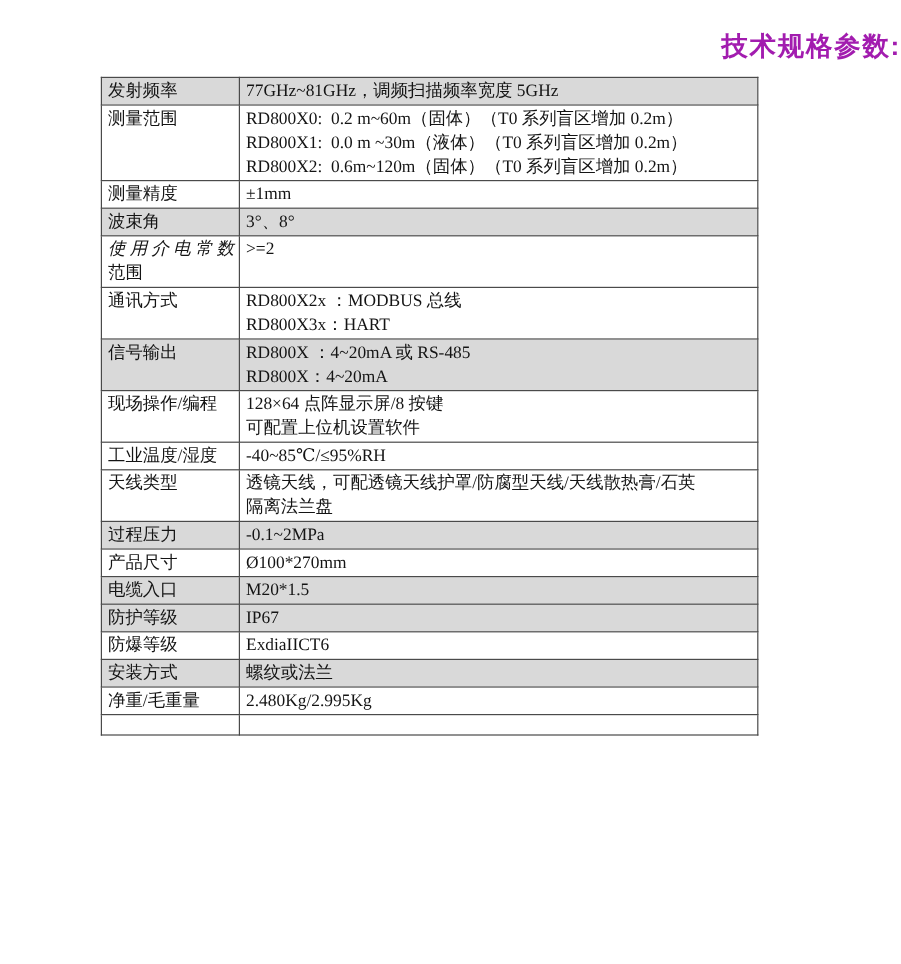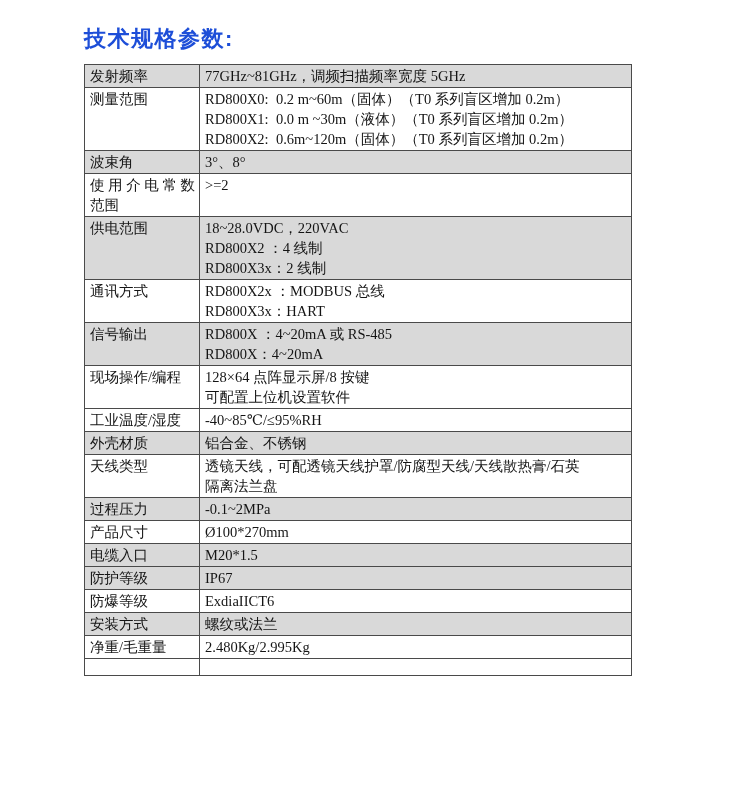--- a/index.html
+++ b/index.html
@@ -19,21 +19,22 @@
     color: #141414;
     box-sizing: border-box;
     padding: 24px 0 0 84px;
   }
   .title {
     font-family: "Liberation Sans", "DejaVu Sans", sans-serif;
     font-size: 22px;
     font-weight: 700;
     letter-spacing: 1.5px;
     margin: 0 0 10px 0;
-    color: #1d4ed8;
+    color: #a21caf;
+    text-align: right;
   }
   table.spec-table {
     border-collapse: collapse;
     table-layout: fixed;
     width: 547px;
   }
   table.spec-table td {
     border: 1px solid #4a4a4a;
     vertical-align: top;
     font-size: 14.5px;
@@ -43,20 +44,21 @@
     overflow: hidden;
   }
   td.label-cell { width: 115px; }
   td.value-cell { width: 432px; padding-left: 6px; }
   tr.shaded td { background: #d9d9d9; }
   .cell-line { white-space: pre-wrap; }
   
   td.label-cell .cell-line:not(:last-child) {
     text-align: justify;
     text-align-last: justify;
+    font-style: italic;
   }
   tr.empty-row .cell-line { line-height: 14px; height: 14px; }
 </style>
 </head>
 <body>
 
 <div class="page">
   <h1 class="title">技术规格参数:</h1>
   <table class="spec-table">
     <tbody>
@@ -71,47 +73,45 @@
         <tr>
           <td class="label-cell">
             <div class="cell-line">测量范围</div>
           </td>
           <td class="value-cell">
             <div class="cell-line">RD800X0:  0.2 m~60m（固体）（T0 系列盲区增加 0.2m）</div>
             <div class="cell-line">RD800X1:  0.0 m ~30m（液体）（T0 系列盲区增加 0.2m）</div>
             <div class="cell-line">RD800X2:  0.6m~120m（固体）（T0 系列盲区增加 0.2m）</div>
           </td>
         </tr>
+        <tr>
+          <td class="label-cell">
+            <div class="cell-line">测量精度</div>
+          </td>
+          <td class="value-cell">
+            <div class="cell-line">±1mm</div>
+          </td>
+        </tr>
         <tr class="shaded">
           <td class="label-cell">
             <div class="cell-line">波束角</div>
           </td>
           <td class="value-cell">
             <div class="cell-line">3°、8°</div>
           </td>
         </tr>
         <tr>
           <td class="label-cell">
             <div class="cell-line">使用介电常数</div>
             <div class="cell-line">范围</div>
           </td>
           <td class="value-cell">
             <div class="cell-line">&gt;=2</div>
           </td>
         </tr>
-        <tr class="shaded">
-          <td class="label-cell">
-            <div class="cell-line">供电范围</div>
-          </td>
-          <td class="value-cell">
-            <div class="cell-line">18~28.0VDC，220VAC</div>
-            <div class="cell-line">RD800X2 ：4 线制</div>
-            <div class="cell-line">RD800X3x：2 线制</div>
-          </td>
-        </tr>
         <tr>
           <td class="label-cell">
             <div class="cell-line">通讯方式</div>
           </td>
           <td class="value-cell">
             <div class="cell-line">RD800X2x ：MODBUS 总线</div>
             <div class="cell-line">RD800X3x：HART</div>
           </td>
         </tr>
         <tr class="shaded">
@@ -131,28 +131,20 @@
             <div class="cell-line">128×64 点阵显示屏/8 按键</div>
             <div class="cell-line">可配置上位机设置软件</div>
           </td>
         </tr>
         <tr>
           <td class="label-cell">
             <div class="cell-line">工业温度/湿度</div>
           </td>
           <td class="value-cell">
             <div class="cell-line">-40~85℃/≤95%RH</div>
-          </td>
-        </tr>
-        <tr class="shaded">
-          <td class="label-cell">
-            <div class="cell-line">外壳材质</div>
-          </td>
-          <td class="value-cell">
-            <div class="cell-line">铝合金、不锈钢</div>
           </td>
         </tr>
         <tr>
           <td class="label-cell">
             <div class="cell-line">天线类型</div>
           </td>
           <td class="value-cell">
             <div class="cell-line">透镜天线，可配透镜天线护罩/防腐型天线/天线散热膏/石英</div>
             <div class="cell-line">隔离法兰盘</div>
           </td>

